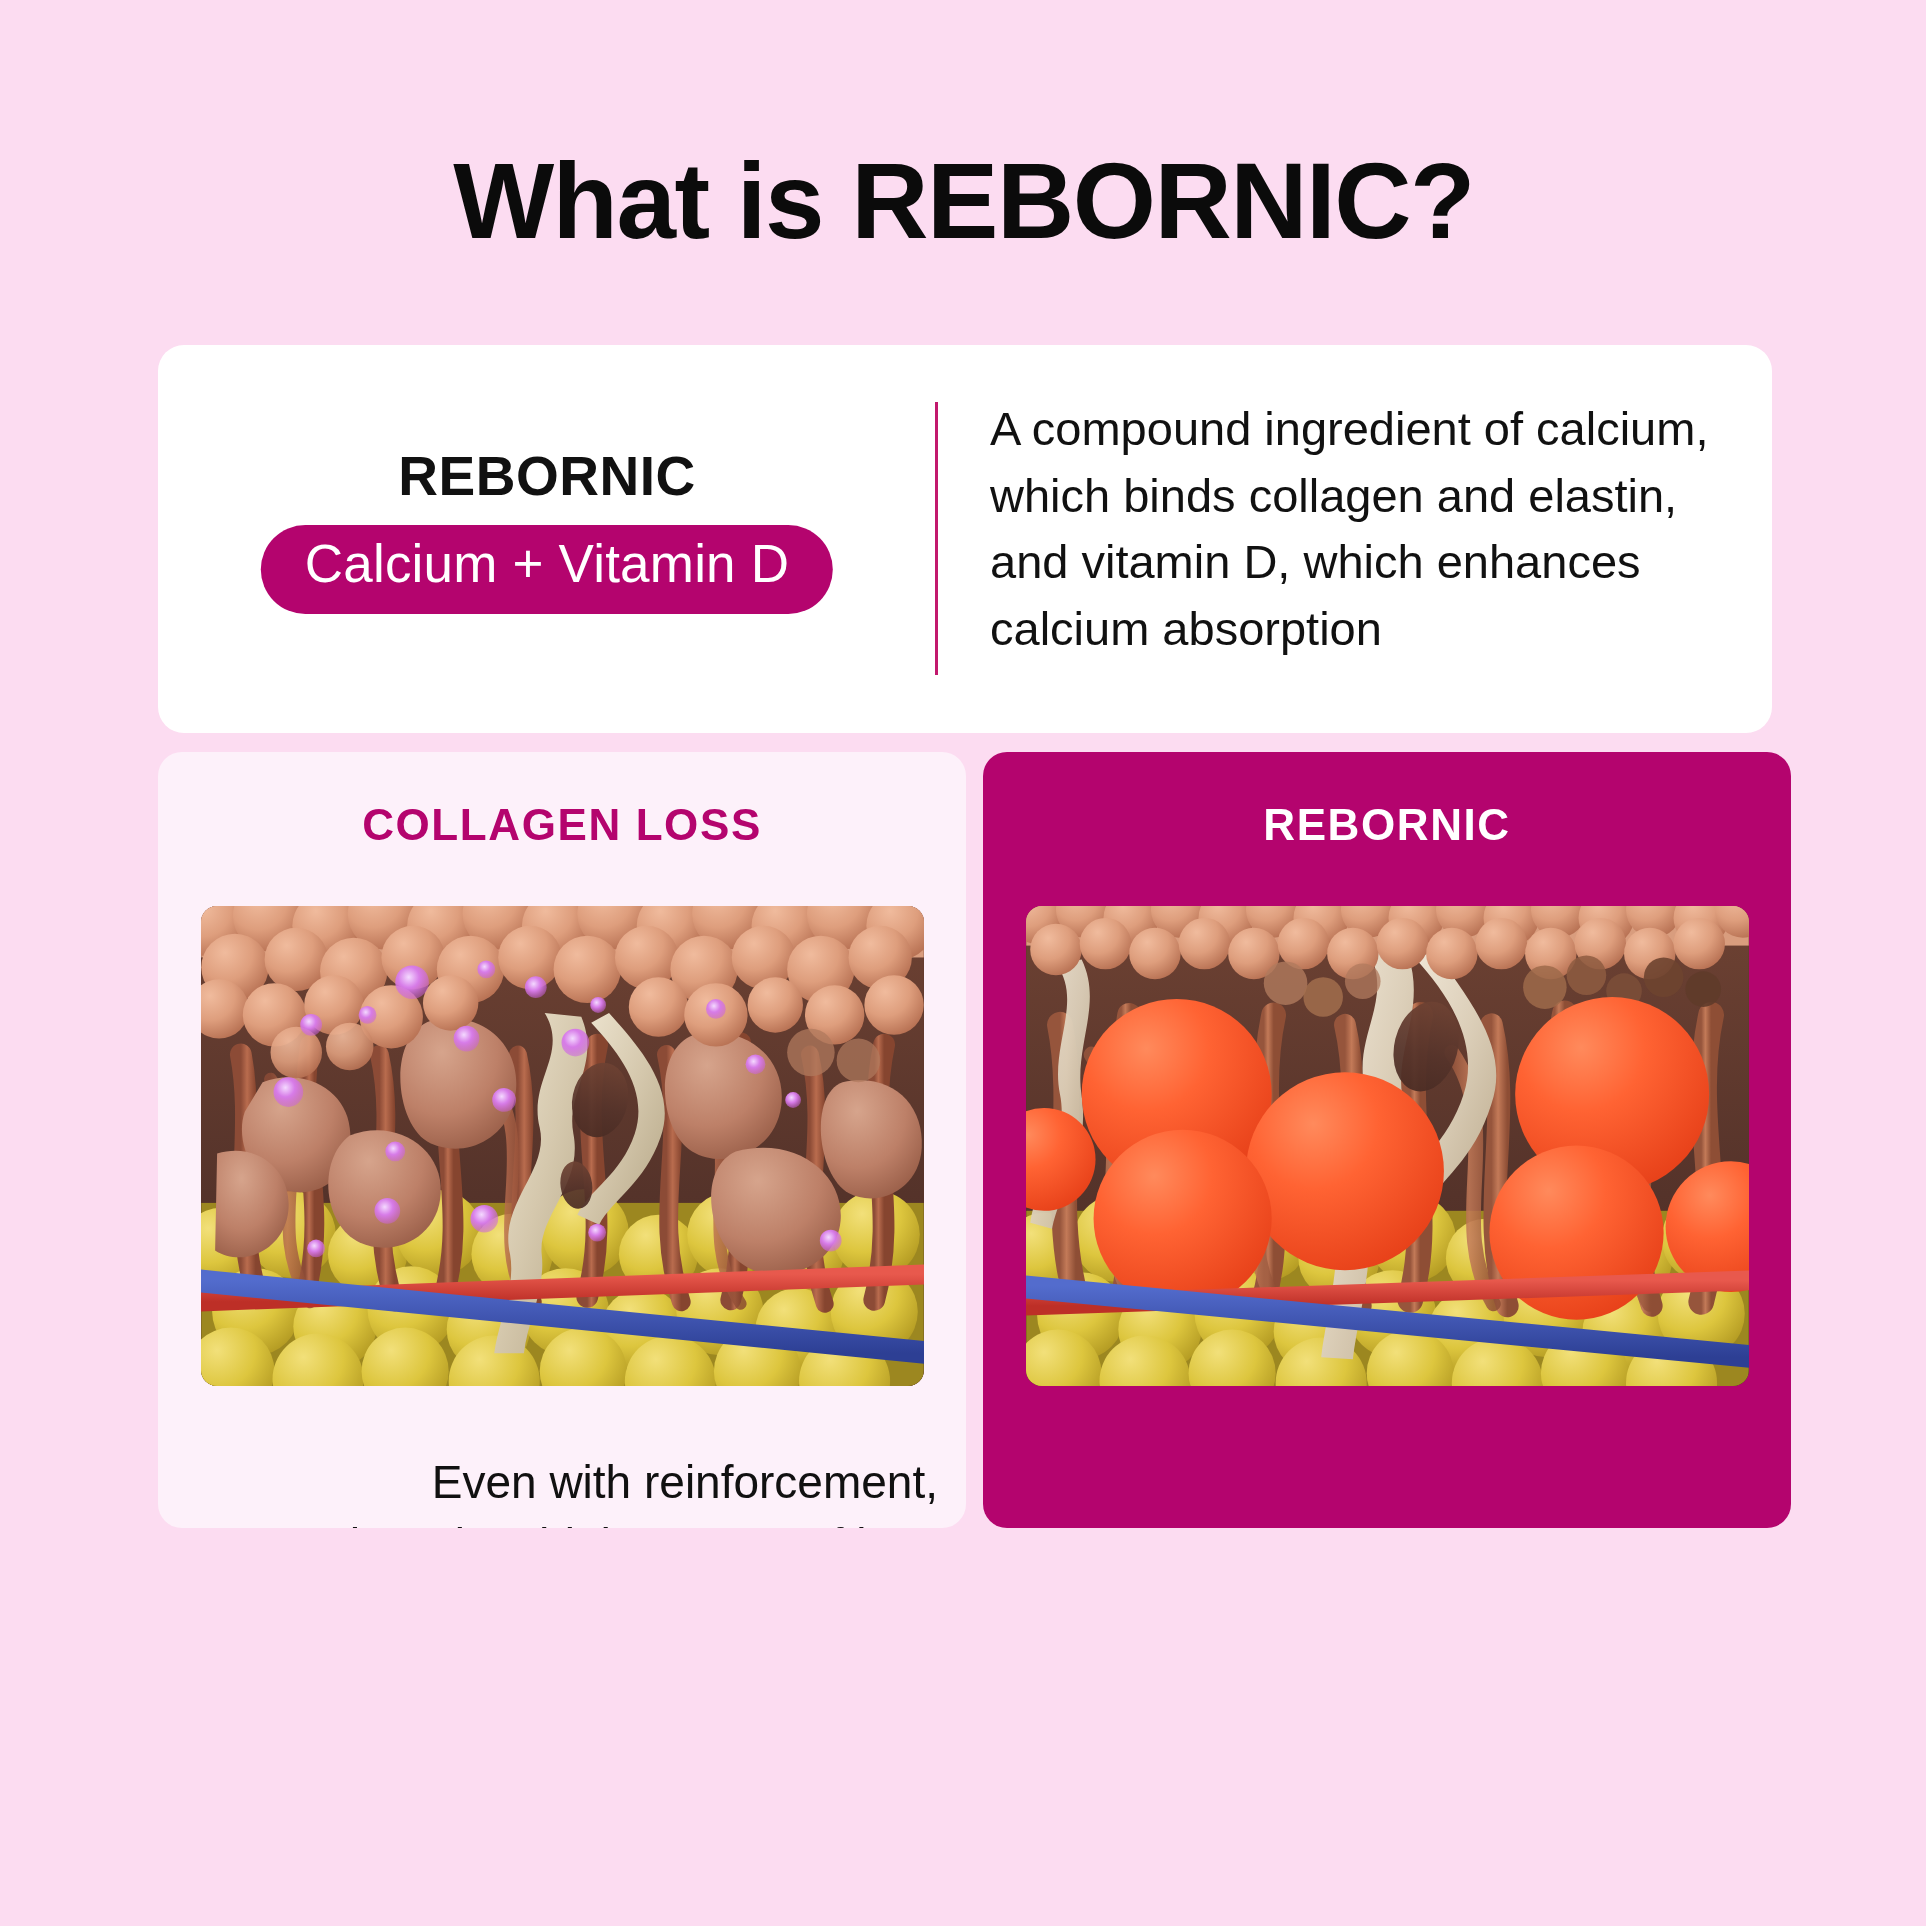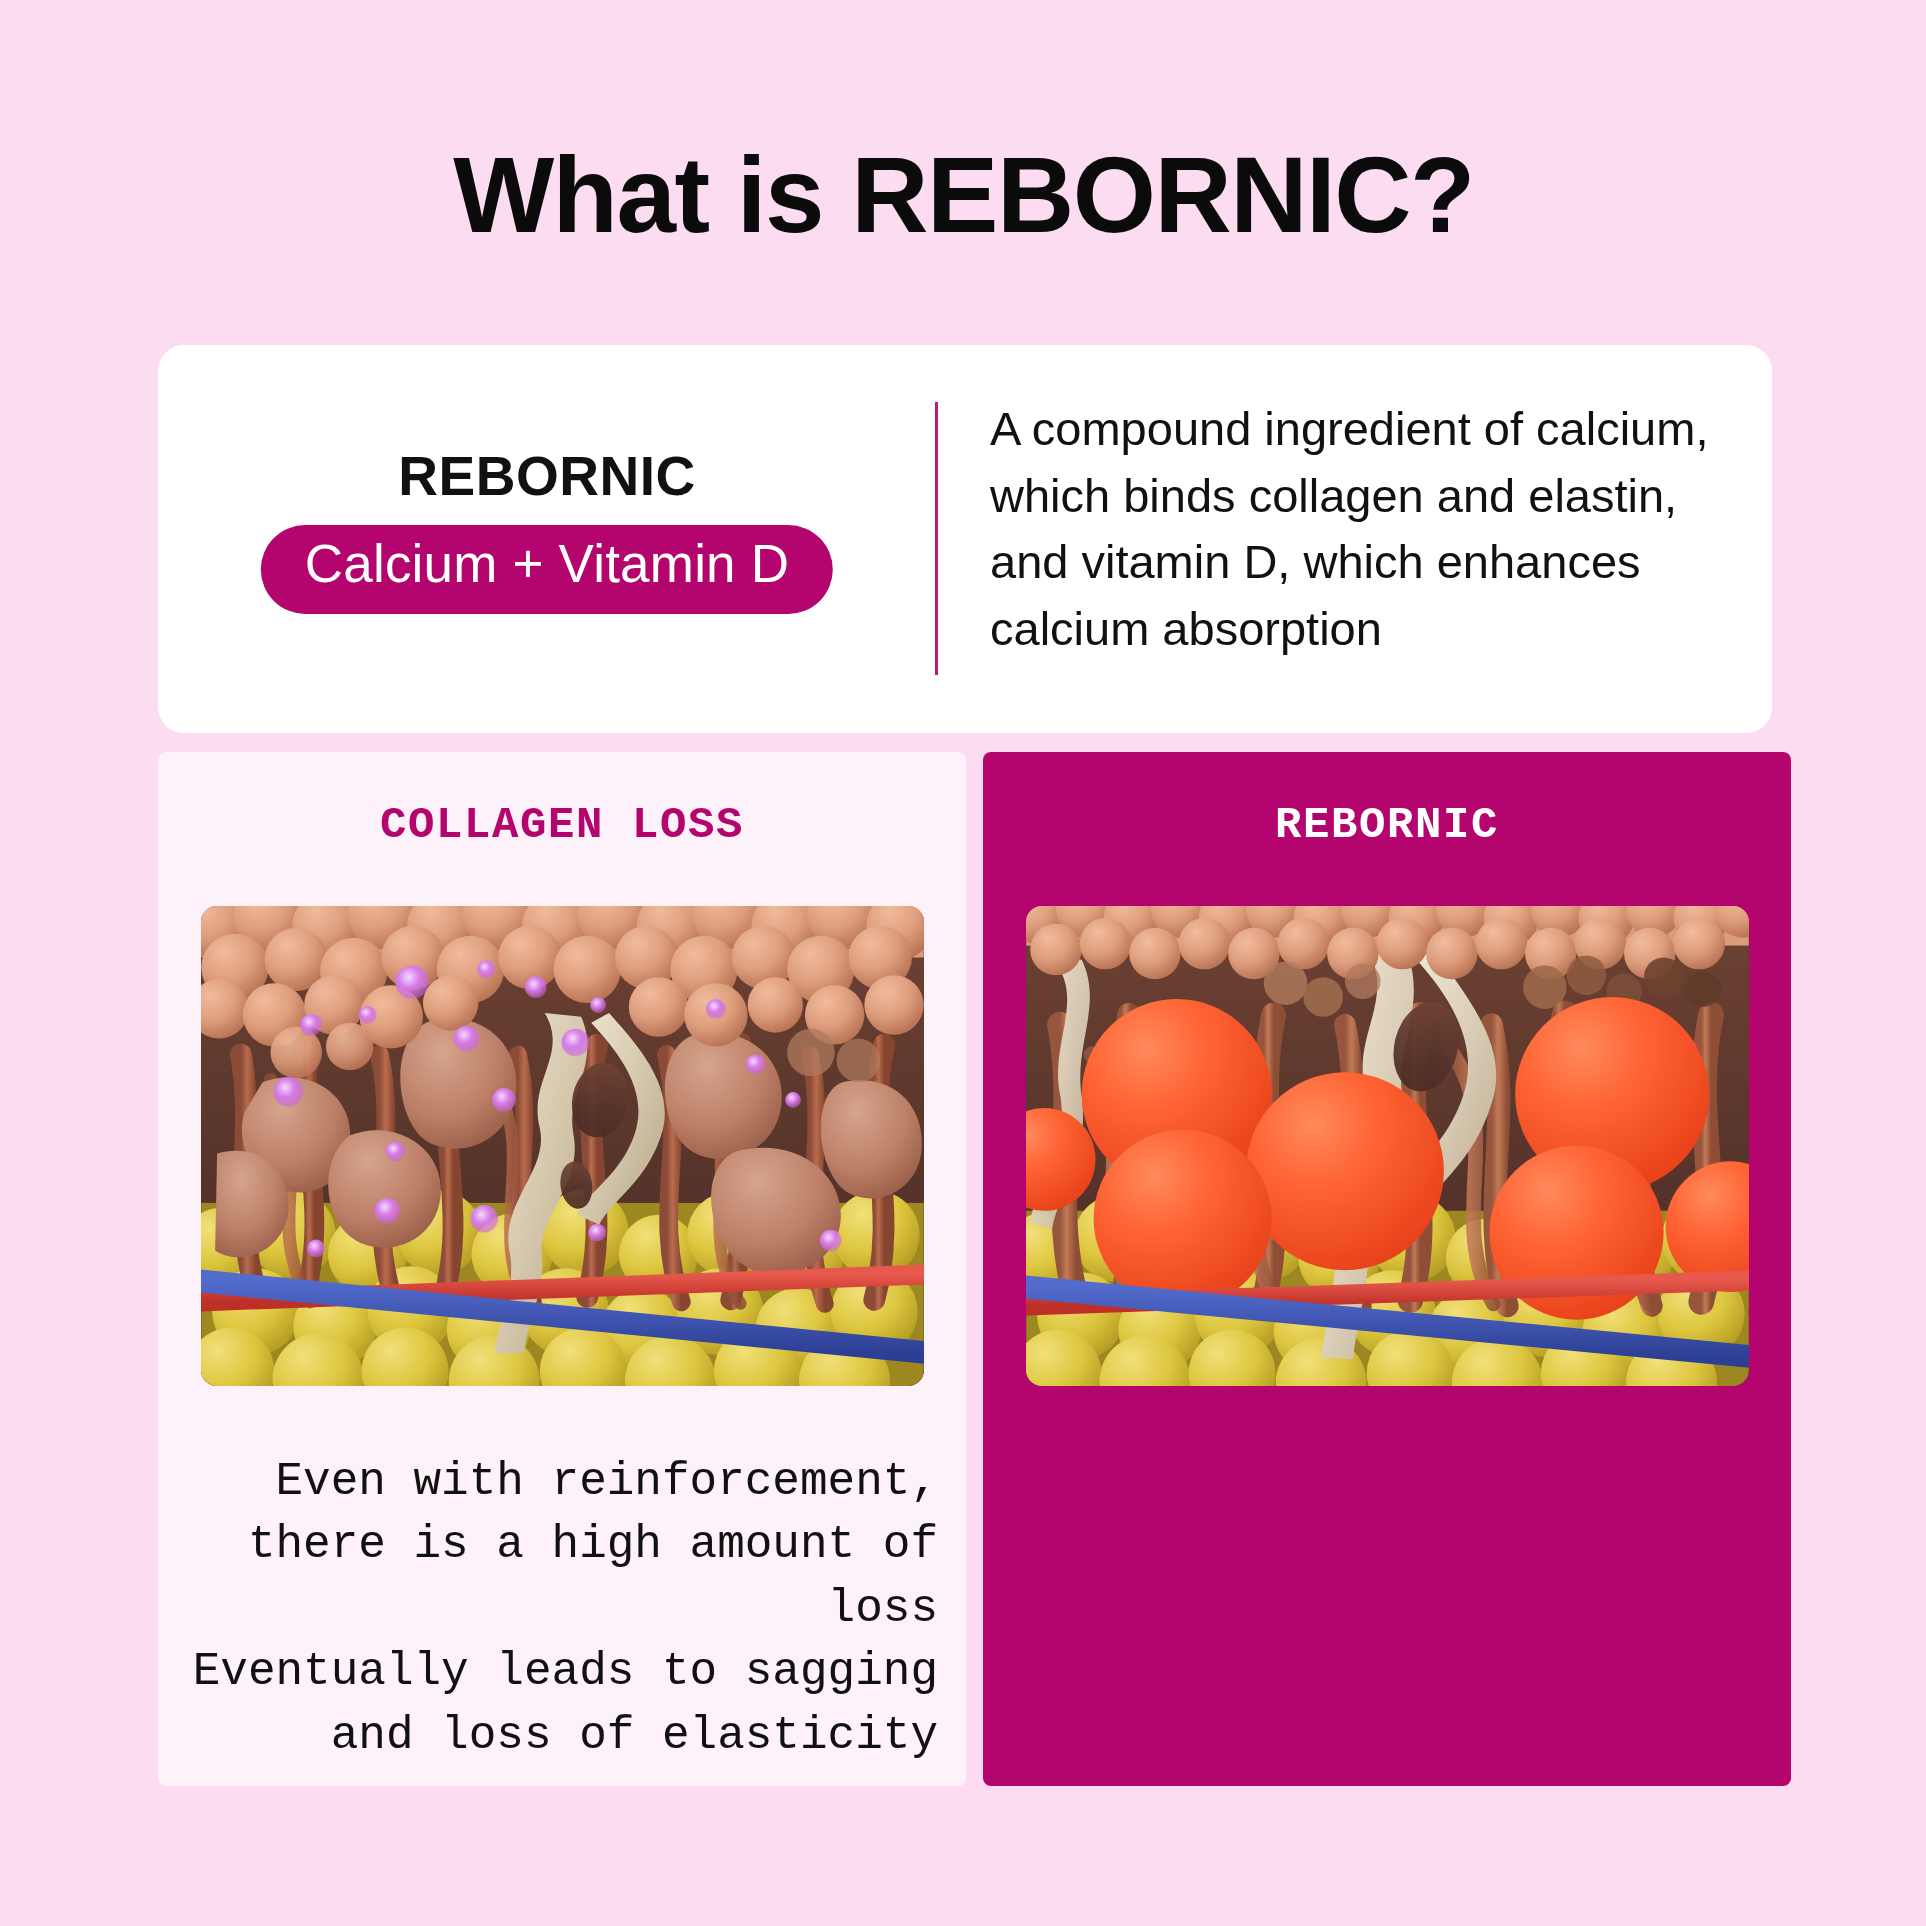--- a/index.html
+++ b/index.html
@@ -12,21 +12,21 @@
 
   #stage {
     position: relative;
     width: 1927px; height: 1927px;
     background: #fcdcf1;
   }
 
   
   .page-title {
     position: absolute;
-    left: 0; top: 139px;
+    left: 0; top: 145px;
     width: 1927px;
     text-align: center;
     font-size: 107px;
     font-weight: 700;
     letter-spacing: -1.5px;
     color: #0b0b0b;
     line-height: 1.05;
   }
 
   
@@ -78,24 +78,23 @@
     font-size: 47px;
     line-height: 1.42;
     color: #111111;
     font-weight: 400;
   }
 
   
   .cmp {
     position: absolute;
     top: 752px;
-    width: 808px; height: 1034px;
-    border-radius: 8px;
+    width: 808px; height: 776px;
+    border-radius: 24px;
     overflow: hidden;
-    font-family: Liberation Mono, monospace;
   }
   .cmp-left  { left: 158px;  background: #fdf1fa; }
   .cmp-right { left: 983px;  background: #b4046e; }
 
   .cmp-heading {
     position: absolute;
     left: 0; top: 48px;
     width: 808px;
     text-align: center;
     font-size: 44px;

